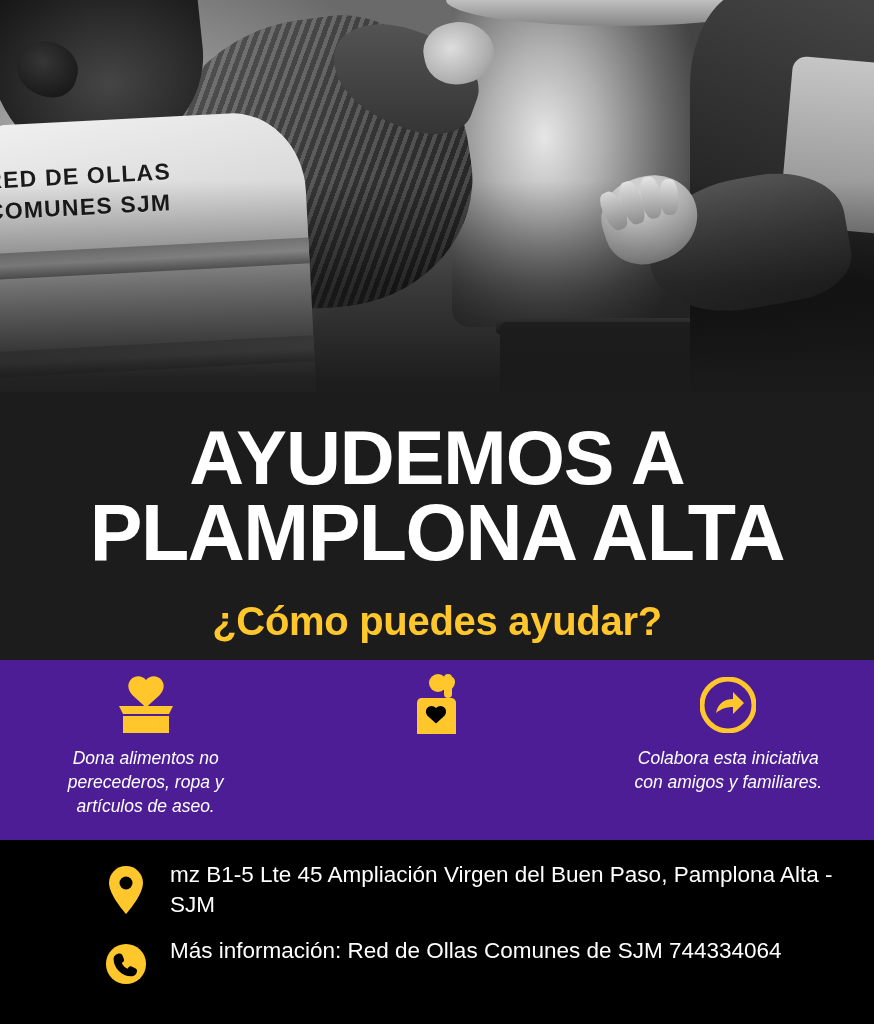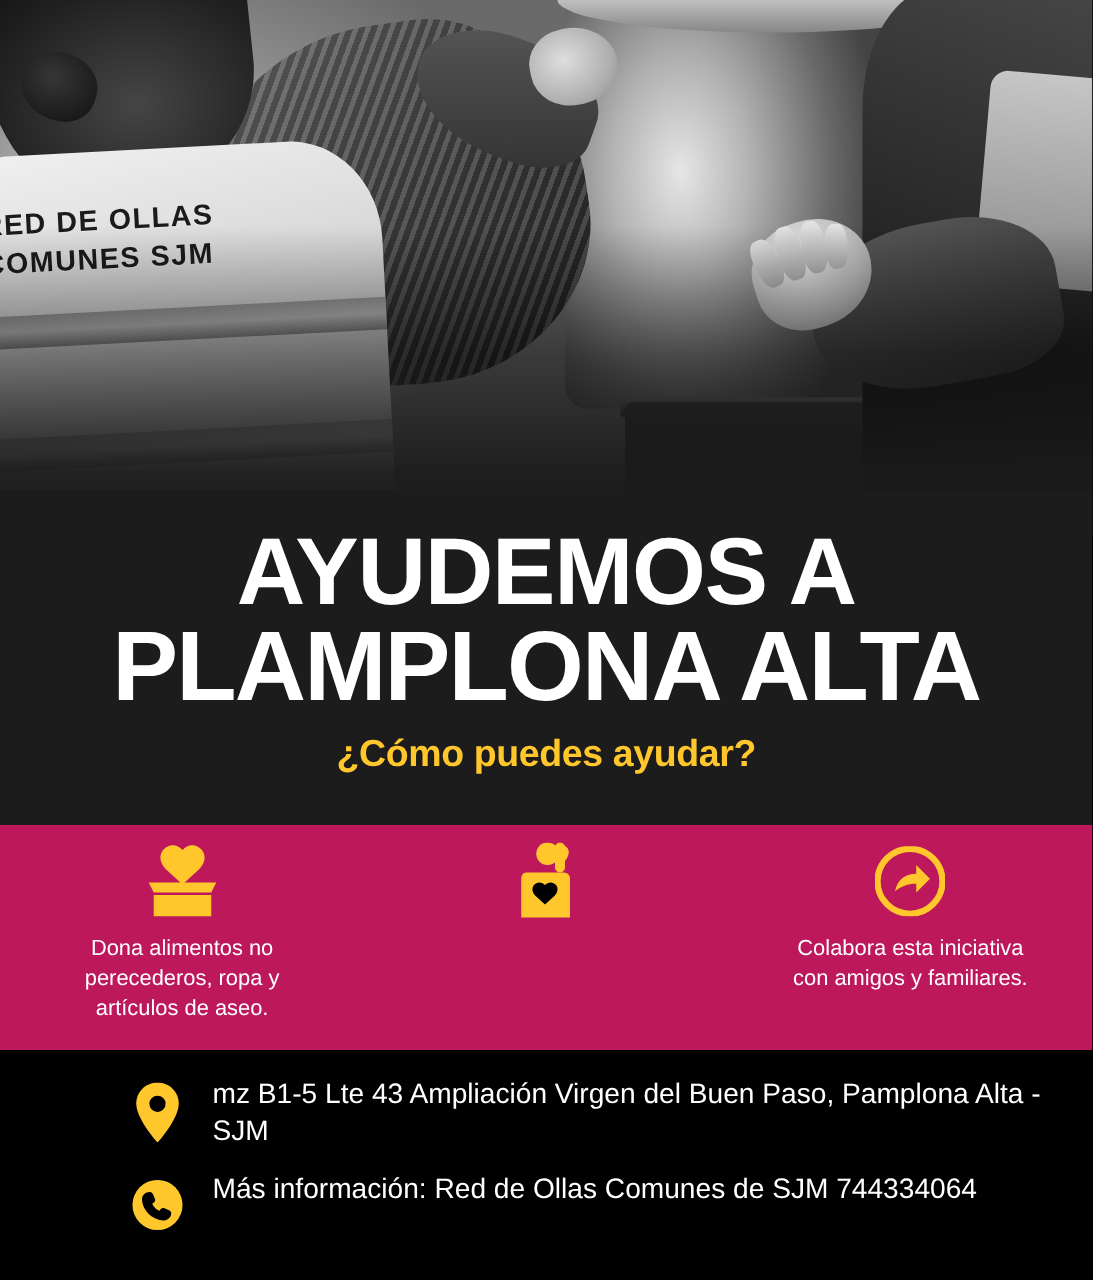--- a/index.html
+++ b/index.html
@@ -206,33 +206,34 @@
     font-weight: 700;
     font-size: 76px;
     line-height: .96;
     letter-spacing: -1px;
     padding-top: 30px;
   }
   .headline .l2 { font-size: 79px; letter-spacing: -1.5px; }
   .subhead {
     color: #ffc72c;
     font-weight: 700;
-    font-size: 30px;
-    margin-top: 16px;
+    font-size: 40px;
+    margin-top: 28px;
     letter-spacing: -.3px;
   }
 
   
   .help {
     position: absolute;
     top: 660px; left: 0;
     width: 874px;
     height: 180px;
-    background: #be185d;
+    background: #4c1d95;
     display: flex;
+    font-style: italic;
   }
   .help-col {
     flex: 1;
     text-align: center;
     padding-top: 14px;
   }
   .help-icon {
     height: 62px;
     display: flex;
     align-items: center;
@@ -365,21 +366,21 @@
 
   <div class="contact">
 
     <div class="contact-row">
       <div class="contact-ico">
         <svg width="38" height="48" viewBox="0 0 38 48" fill="#ffc72c" aria-hidden="true">
           <path d="M19 0C9.6 0 2 7.5 2 16.8 2 29.5 19 48 19 48s17-18.5 17-31.2C36 7.5 28.4 0 19 0z"></path>
           <circle cx="19" cy="17" r="6.5" fill="#000"></circle>
         </svg>
       </div>
-      <div class="contact-text">mz B1-5 Lte 43 Ampliación Virgen del Buen Paso, Pamplona Alta - SJM</div>
+      <div class="contact-text">mz B1-5 Lte 45 Ampliación Virgen del Buen Paso, Pamplona Alta - SJM</div>
     </div>
 
     <div class="contact-row">
       <div class="contact-ico">
         <svg width="42" height="44" viewBox="0 0 44 44" aria-hidden="true">
           <circle cx="22" cy="22" r="21" fill="#ffc72c"></circle>
           <path d="M15.5 11c1.6 0 2.4 1 2.9 2.3l1.4 3.4c.5 1.3.2 2.3-.8 3.1l-1.4 1.1c1 2.6 3.4 5 6 6l1.1-1.4c.8-1 1.8-1.3 3.1-.8l3.4 1.4c1.3.5 2.3 1.3 2.3 2.9 0 3.3-2.8 5.9-6 5.9C17.8 35 9 26.2 9 17c0-3.2 2.6-6 6.5-6z" fill="#000"></path>
         </svg>
       </div>
       <div class="contact-text">Más información: Red de Ollas Comunes de SJM 744334064</div>

